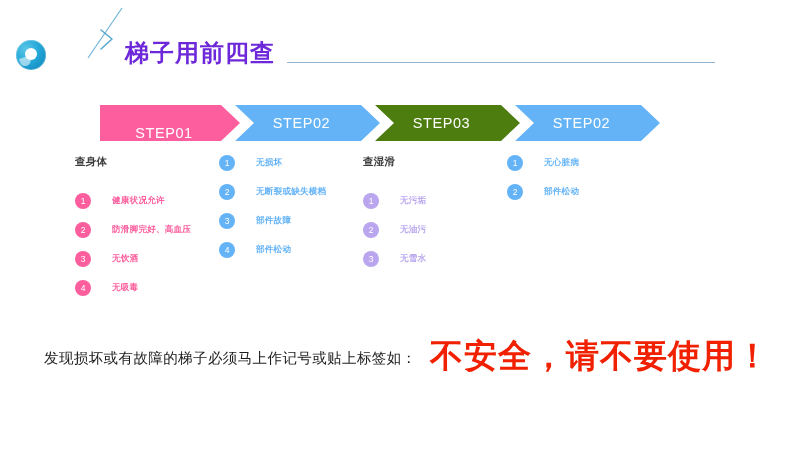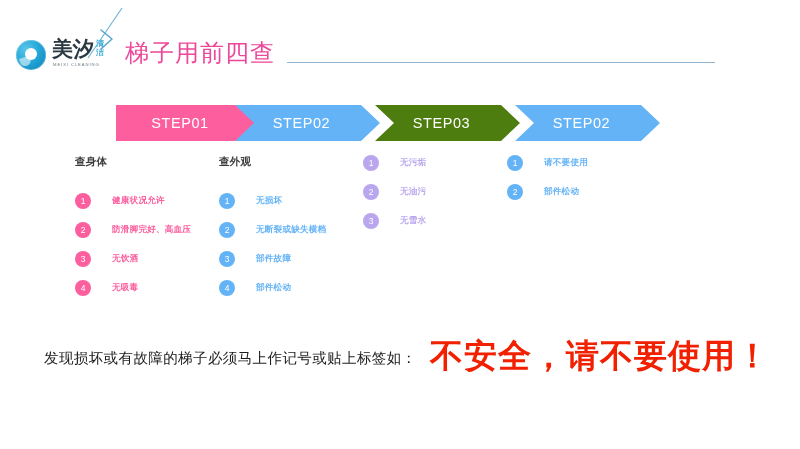--- a/index.html
+++ b/index.html
@@ -87,23 +87,23 @@
     position: absolute;
     left: 78px; top: 8px;
     width: 46px; height: 62px;
     overflow: visible;
   }
   #header-title {
     position: absolute;
     left: 125px; top: 38px;
     font-size: 24px;
     line-height: 30px;
-    color: #ec4899;
-    font-family: "DejaVu Sans", sans-serif;
-    font-weight: 400;
+    color: #6d28d9;
+    font-family: "DejaVu Sans", sans-serif;
+    font-weight: 700;
     letter-spacing: 1px;
     white-space: nowrap;
   }
   #header-rule {
     position: absolute;
     left: 287px; top: 62px;
     width: 428px; height: 1px;
     background: #8fb4cd;
   }
 
@@ -123,23 +123,24 @@
   }
   .step-chip .step-label {
     color: #ffffff;
     font-size: 14.5px;
     letter-spacing: .6px;
     font-family: "Liberation Sans", sans-serif;
     position: relative;
     left: -6px;
   }
   #step-0 {
-    left: 16px; width: 140px;
+    left: 0px; width: 140px;
     background: #fc5e9e;
     clip-path: polygon(0 0, 121px 0, 140px 50%, 121px 100%, 0 100%);
+    align-items: flex-end;
   }
   #step-1 {
     left: 135px; width: 145px;
     background: #64b3f7;
     clip-path: polygon(0 0, 126px 0, 145px 50%, 126px 100%, 0 100%, 19px 50%);
   }
   #step-2 {
     left: 275px; width: 145px;
     background: #4d7c0f;
     clip-path: polygon(0 0, 126px 0, 145px 50%, 126px 100%, 0 100%, 19px 50%);
@@ -219,25 +220,20 @@
     white-space: nowrap;
   }
 </style>
 </head>
 <body>
 
 <div id="header">
 
   <div id="logo-mark"></div>
 
-  <div id="logo-wordmark">
-    <div id="logo-cn">美汐</div>
-    <div id="logo-cn-sub">清洁</div>
-    <div id="logo-latin">MEIXI CLEANING</div>
-  </div>
 
   <svg id="logo-slash" viewBox="0 0 46 62">
     <path d="M44 0 L10 50" stroke="#6fb6d8" stroke-width="1.2" fill="none"></path>
     <path d="M23 22 L34 31 L23 41" stroke="#5aa9d0" stroke-width="1.6" fill="none" stroke-linecap="round" stroke-linejoin="round"></path>
   </svg>
 
   <div id="header-title">梯子用前四查</div>
   <div id="header-rule"></div>
 </div>
 
@@ -272,58 +268,58 @@
       <span class="bullet">3</span>
       <span class="item-text">无饮酒</span>
     </div>
     <div class="col-item">
       <span class="bullet">4</span>
       <span class="item-text">无吸毒</span>
     </div>
   </div>
 
   <div class="col c-blue">
-    <div class="col-title">查外观</div>
     <div class="col-item">
       <span class="bullet">1</span>
       <span class="item-text">无损坏</span>
     </div>
     <div class="col-item">
       <span class="bullet">2</span>
       <span class="item-text">无断裂或缺失横档</span>
     </div>
     <div class="col-item">
       <span class="bullet">3</span>
       <span class="item-text">部件故障</span>
     </div>
     <div class="col-item">
       <span class="bullet">4</span>
       <span class="item-text">部件松动</span>
     </div>
   </div>
 
   <div class="col c-purple">
+    <div class="col-title">查湿滑</div>
     <div class="col-item">
       <span class="bullet">1</span>
       <span class="item-text">无污垢</span>
     </div>
     <div class="col-item">
       <span class="bullet">2</span>
       <span class="item-text">无油污</span>
     </div>
     <div class="col-item">
       <span class="bullet">3</span>
       <span class="item-text">无雪水</span>
     </div>
   </div>
 
   <div class="col c-blue">
     <div class="col-item">
       <span class="bullet">1</span>
-      <span class="item-text">请不要使用</span>
+      <span class="item-text">无心脏病</span>
     </div>
     <div class="col-item">
       <span class="bullet">2</span>
       <span class="item-text">部件松动</span>
     </div>
   </div>
 
 </div>
 
 <div id="footer-note">发现损坏或有故障的梯子必须马上作记号或贴上标签如：</div>

